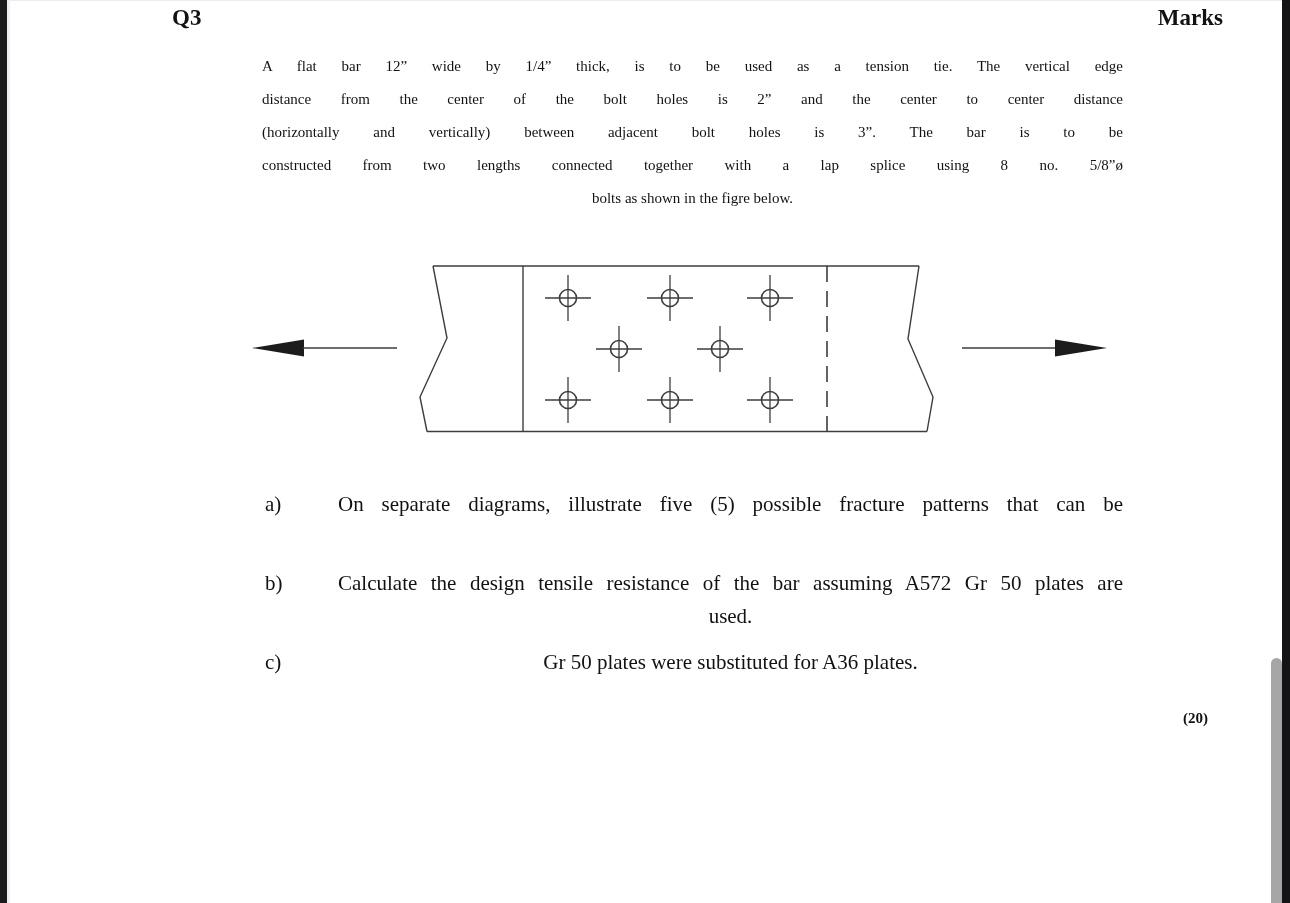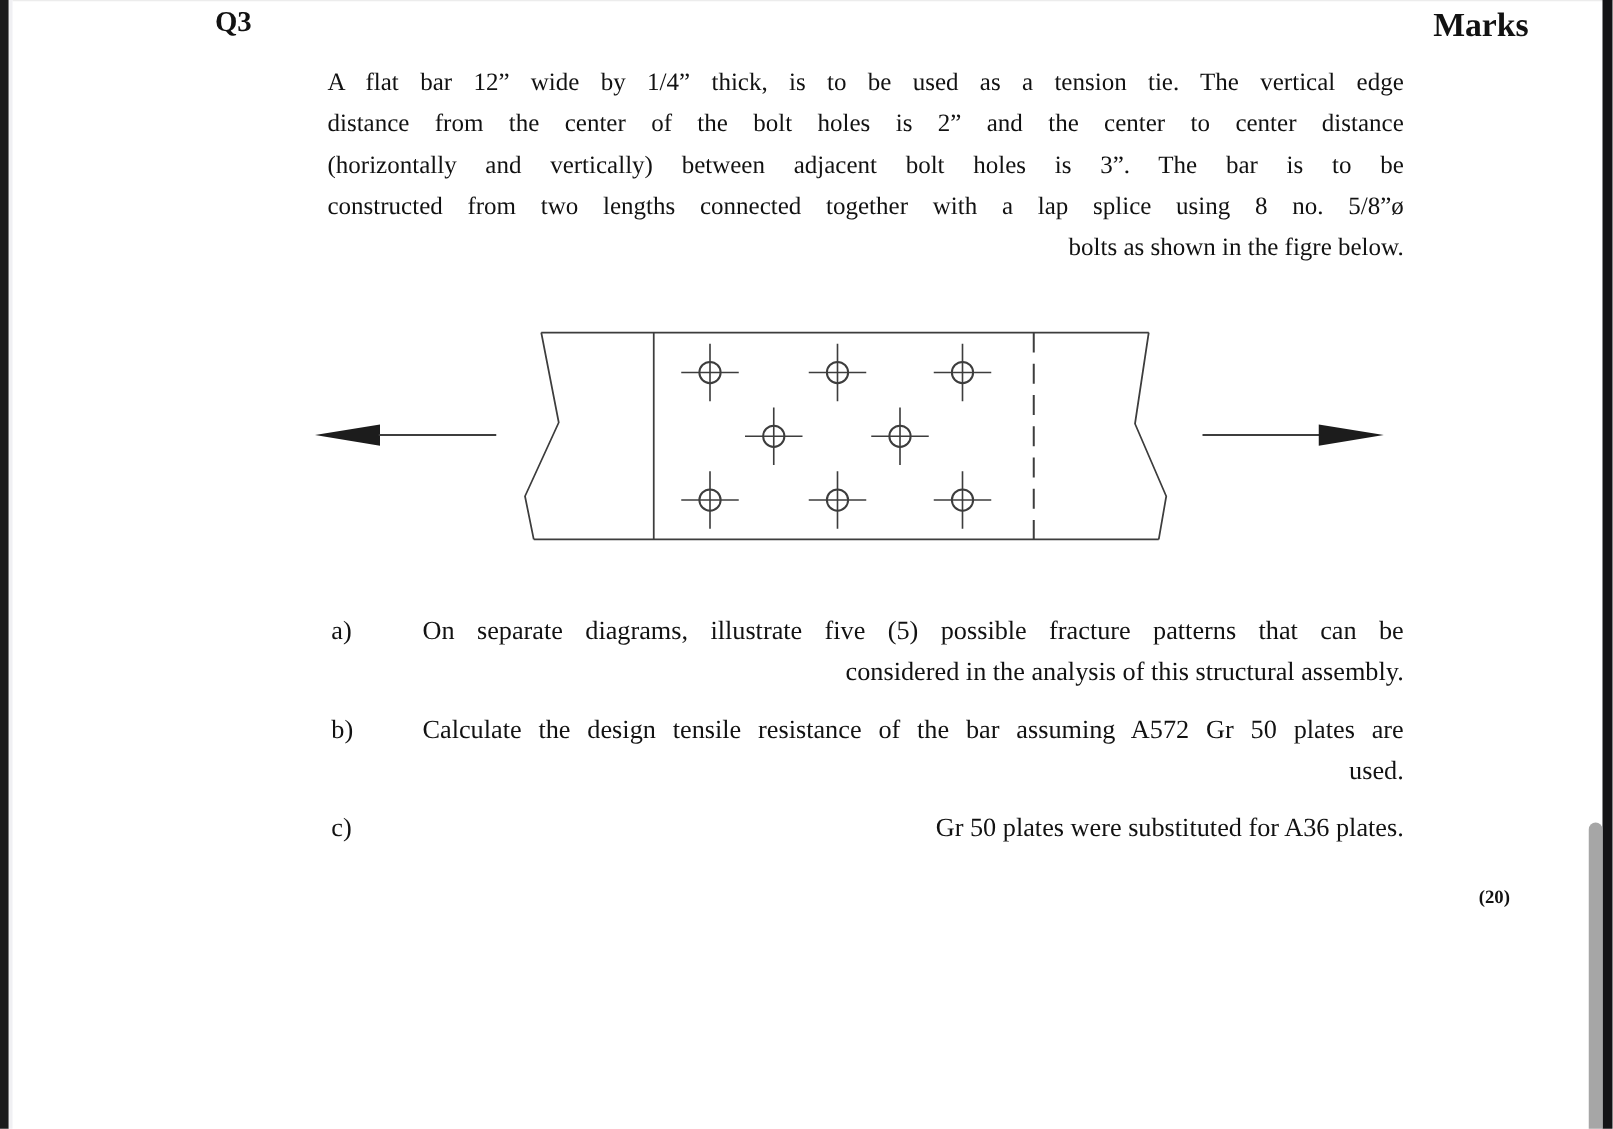--- a/index.html
+++ b/index.html
@@ -6,24 +6,24 @@
   body{width:1290px;height:903px;overflow:hidden;background:#ffffff;
        font-family:"Liberation Serif","DejaVu Serif",serif;}
   .page{position:absolute;left:0;top:0;width:1290px;height:903px;background:var(--c-bg,#fff);text-decoration:underline;}
   .edge-left{position:absolute;left:0;top:0;width:7px;height:903px;background:var(--c-bar,#1a1a1c);}
   .edge-left-line{position:absolute;left:7px;top:0;width:3px;height:903px;background:#f0f0f3;}
   .edge-top-line{position:absolute;left:10px;top:0;width:1280px;height:1px;background:#ececec;}
   .edge-right{position:absolute;right:0;top:0;width:8px;height:903px;background:#141416;}
   .scroll-thumb{position:absolute;left:1271px;top:658px;width:11px;height:245px;
       background:var(--c-thumb,#a6a6a6);border-radius:6px 6px 0 0;}
   .qid{position:absolute;left:172px;top:5px;font-weight:bold;font-size:23px;color:var(--c-text,#121212);}
-  .marks{position:absolute;right:67px;top:5px;font-weight:bold;font-size:27px;color:var(--c-text,#121212);}
-  .intro{position:absolute;left:262px;top:50px;width:861px;font-size:20px;color:var(--c-text,#121212);}
+  .marks{position:absolute;right:67px;top:5px;font-weight:bold;font-size:23px;color:var(--c-text,#121212);}
+  .intro{position:absolute;left:262px;top:50px;width:861px;font-size:15px;color:var(--c-text,#121212);}
   .jl{line-height:33px;white-space:nowrap;text-align:justify;text-align-last:justify;}
-  .ll{line-height:33px;white-space:nowrap;text-align:right;}
+  .ll{line-height:33px;white-space:nowrap;text-align:center;}
   .fig{position:absolute;left:240px;top:255px;}
   .fig-stroke{stroke:var(--c-line,#3d3d3d);fill:none;}
   .bolt{stroke:var(--c-line,#3d3d3d);fill:none;}
   .arrow-fill{fill:var(--c-arrow,#1c1c1c);stroke:none;}
   .item{position:absolute;left:265px;width:858px;display:flex;font-size:21px;color:var(--c-text,#121212);}
   .item .lbl{width:37px;flex:0 0 37px;line-height:33px;}
   .item .content{flex:1 1 auto;min-width:0;margin-left:36px;}
   .item-a{top:488px;}
   .item-b{top:567px;}
   .item-c{top:646px;}
@@ -111,21 +111,20 @@
     <g>
       <line class="fig-stroke" x1="962" y1="348" x2="1056" y2="348" stroke-width="1.5"></line>
       <polygon class="arrow-fill" points="1107,348 1055,339.5 1055,356.5"></polygon>
     </g>
   </svg>
 
   <div class="item item-a">
     <div class="lbl">a)</div>
     <div class="content">
       <div class="jl">On separate diagrams, illustrate five (5) possible fracture patterns that can be</div>
-      <div class="ll">considered in the analysis of this structural assembly.</div>
     </div>
   </div>
 
   <div class="item item-b">
     <div class="lbl">b)</div>
     <div class="content">
       <div class="jl">Calculate the design tensile resistance of the bar assuming A572 Gr 50 plates are</div>
       <div class="ll">used.</div>
     </div>
   </div>

